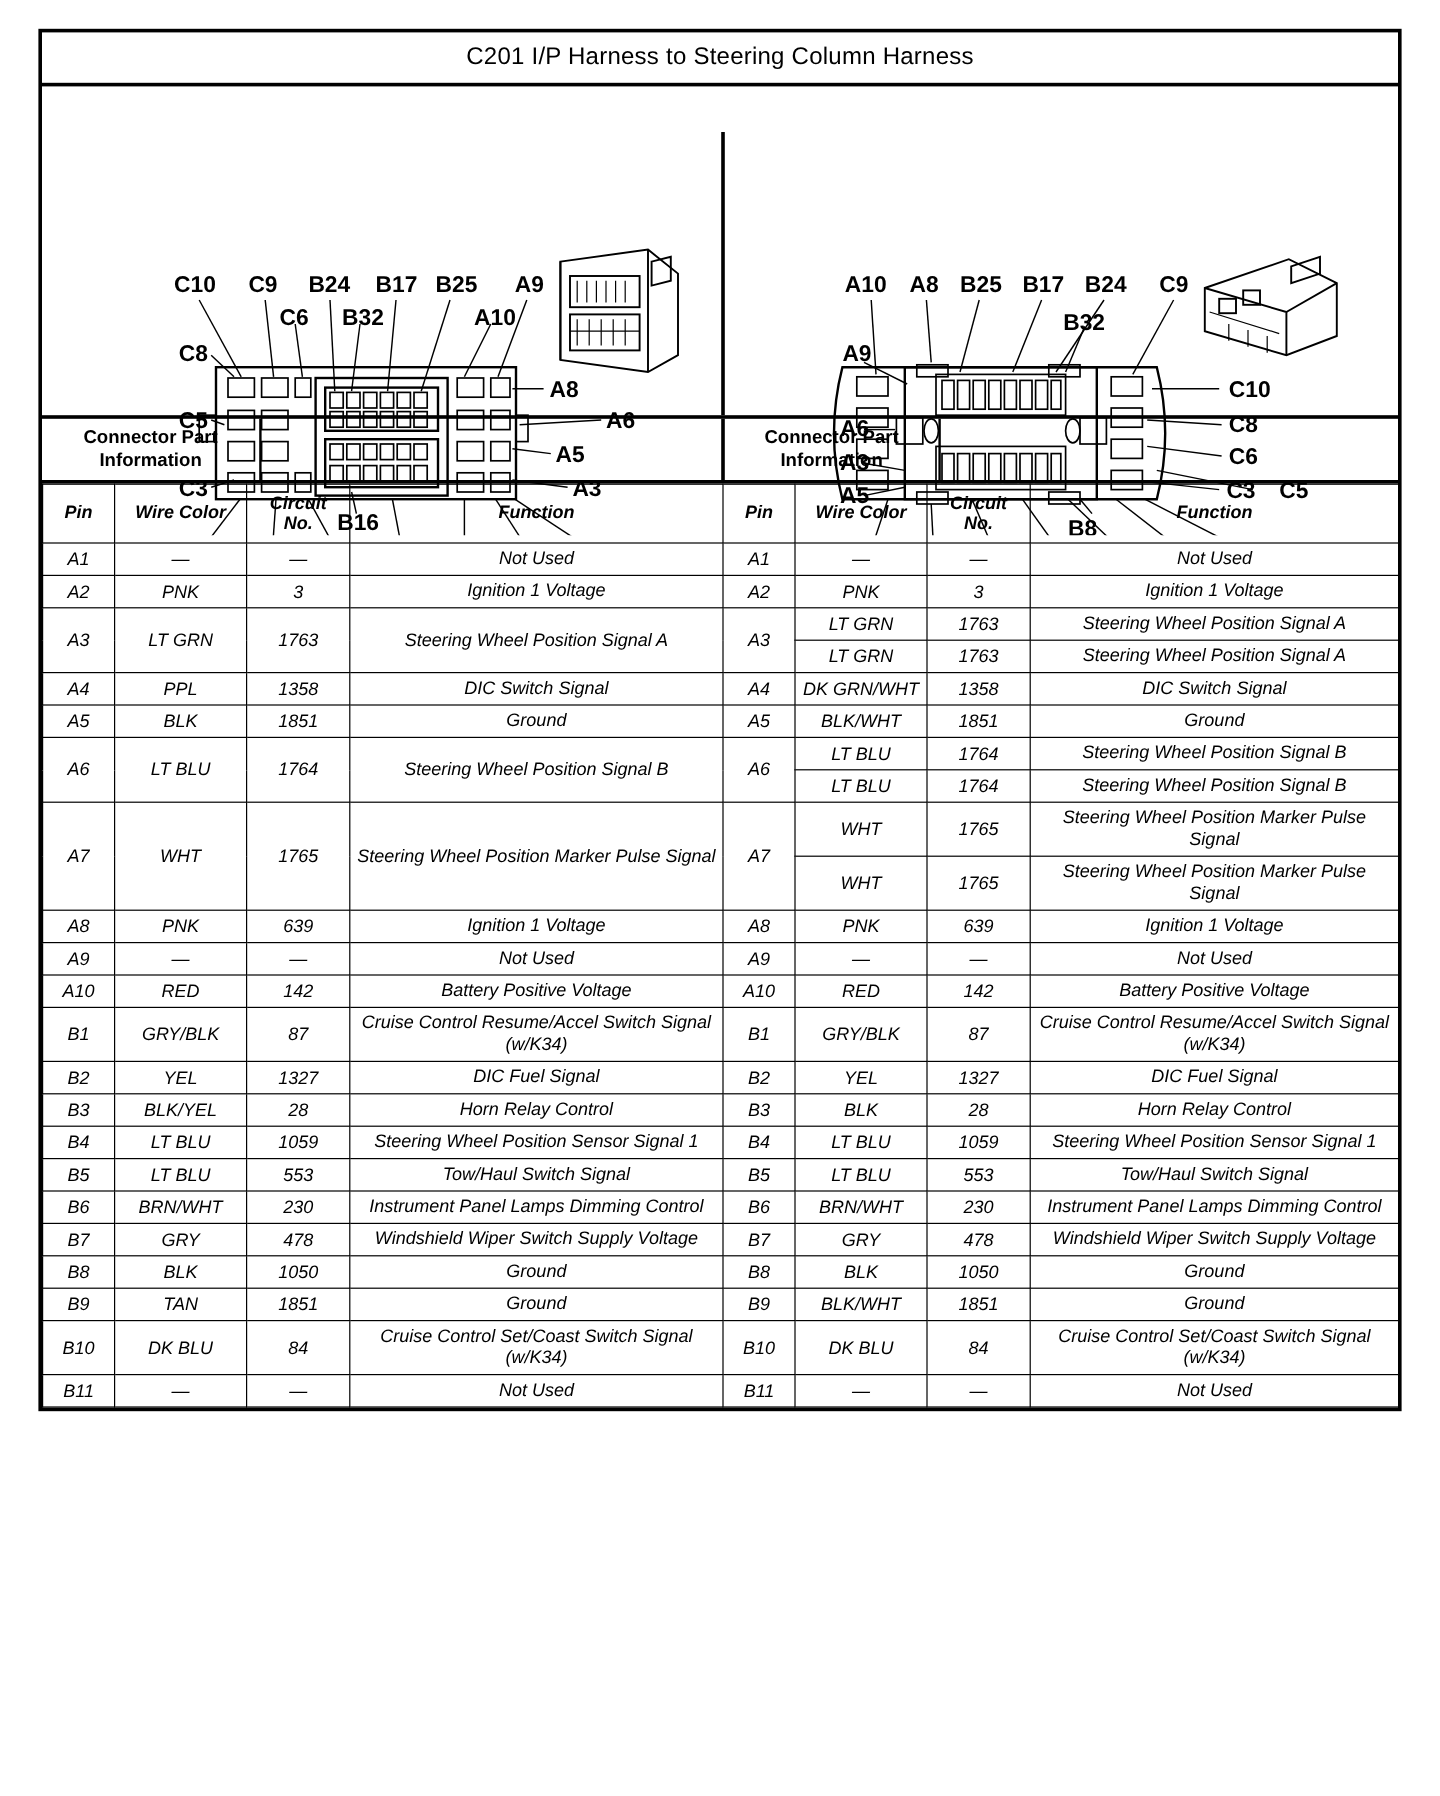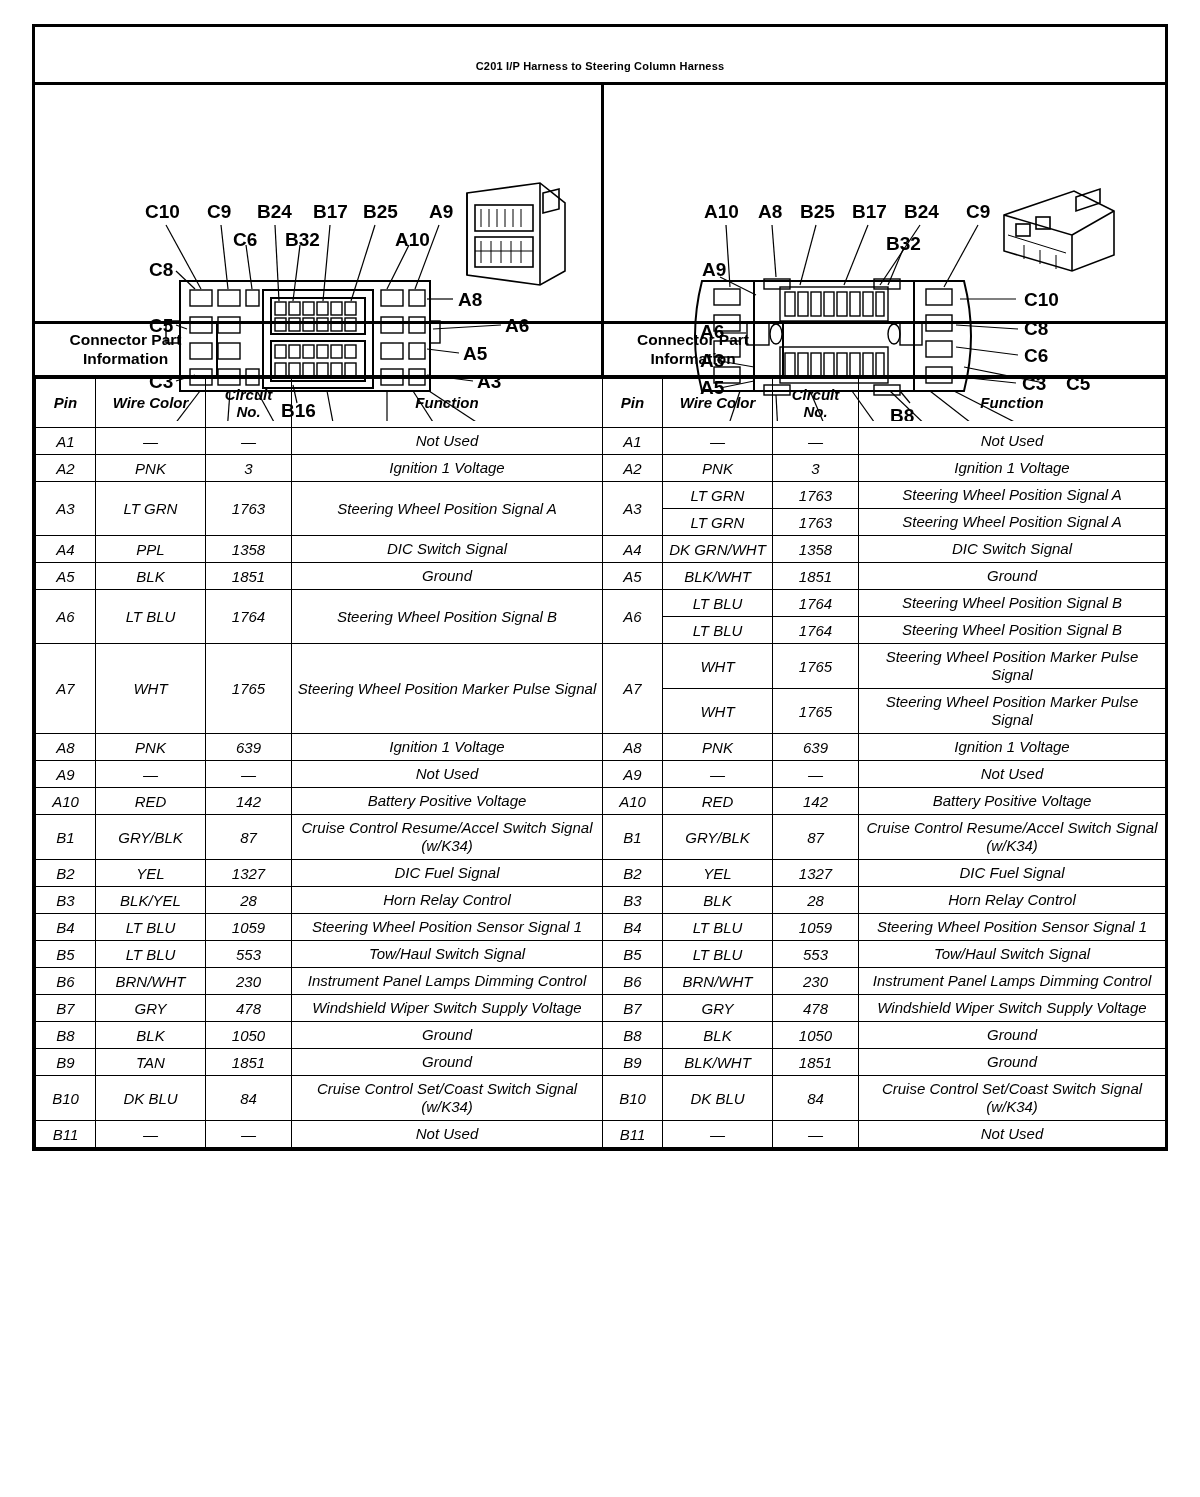--- a/index.html
+++ b/index.html
@@ -21,35 +21,35 @@
   }
   .doc {
     margin: 24px 32px 0 32px;
     border: 3px solid #000;
     box-sizing: border-box;
     width: 1136px;
   }
   .title-bar {
     border-bottom: 3px solid #000;
     text-align: center;
-    font-weight: bold;
-    font-size: 11px;
+    font-weight: normal;
+    font-size: 20px;
     padding: 9px 0 10px 0;
     letter-spacing: 0.2px;
-    margin-top: 24px;
   }
   
   .diagram-row {
     display: flex;
     border-bottom: 3px solid #000;
   }
   .diagram-cell {
     position: relative;
     height: 236px;
     box-sizing: border-box;
+    margin-top: 38px;
   }
   .diagram-cell.left {
     width: 569px;
     border-right: 3px solid #000;
   }
   .diagram-cell.right {
     width: 561px;
   }
   .dg {
     position: absolute;

